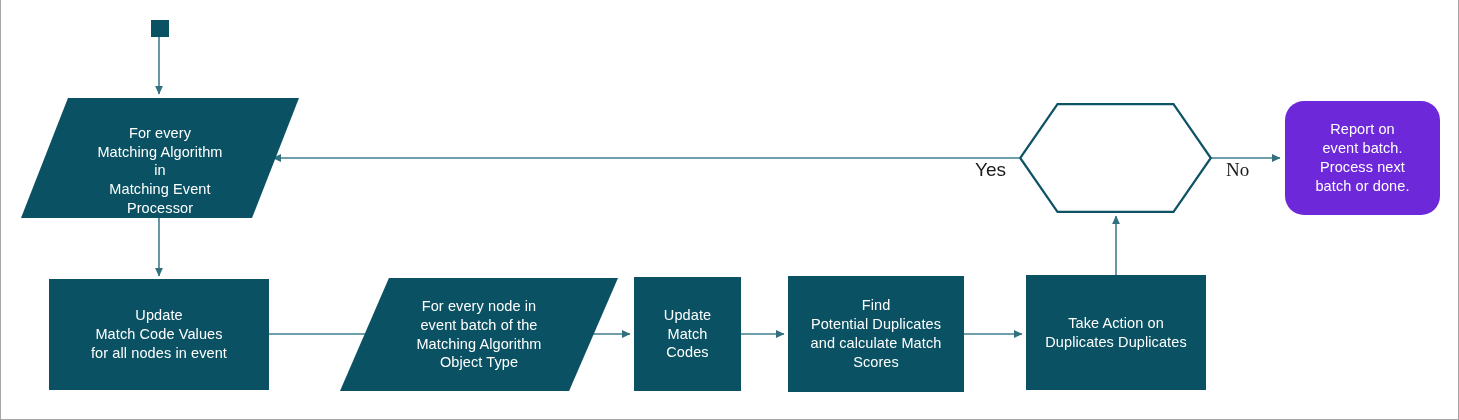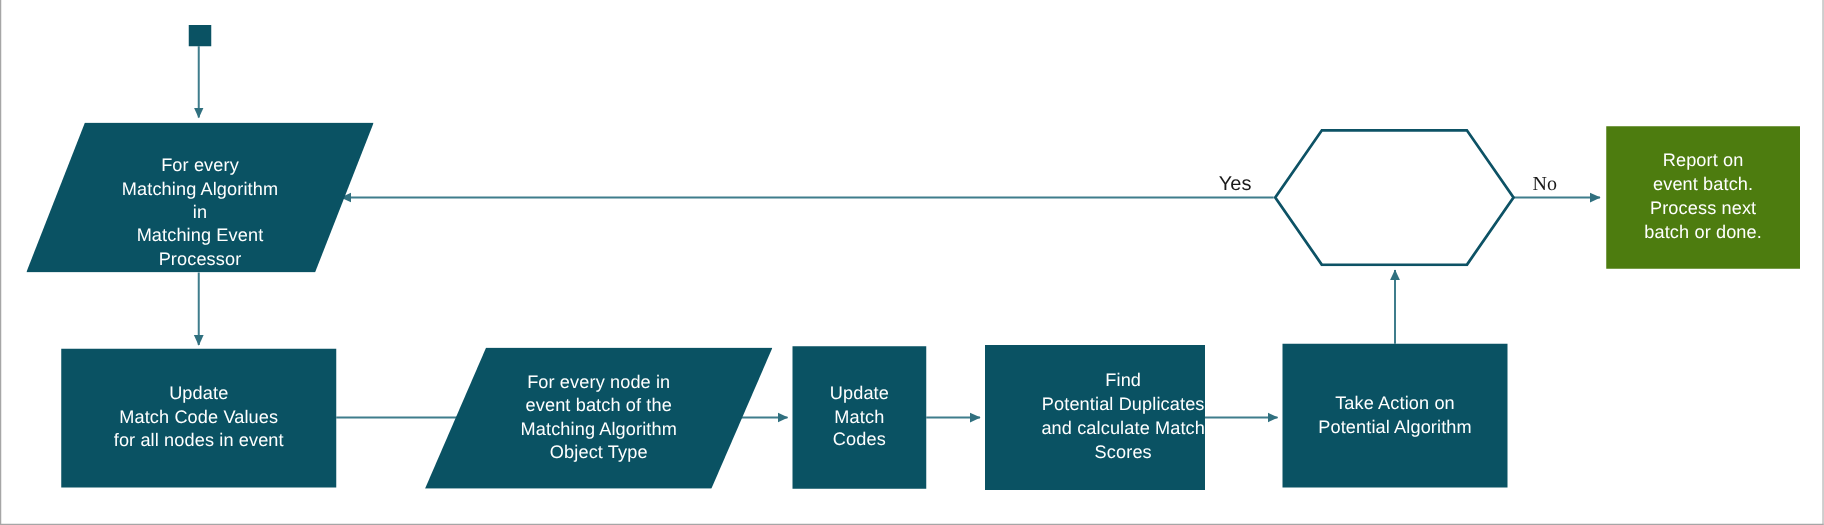--- a/index.html
+++ b/index.html
@@ -19,37 +19,38 @@
     position:relative;z-index:3;
     text-align:center;
     line-height:1.30;
     white-space:pre-line;
     letter-spacing:0.1px;
   }
   
   .proc{background:#0a5263;}
   .proc .label{color:#ffffff;font-size:14.5px;}
   
-  .term{background:#4d7c0f;}
+  .term{background:#6d28d9;border-radius:19px;}
   .term .label{color:#ffffff;font-size:14.5px;}
   
   .para{background:#0a5263;}
   .para .label{color:#ffffff;font-size:14.5px;}
   
   .hex{background:transparent;}
   .hex .hexbg{position:absolute;inset:0;z-index:1;}
   .hex .label{color:#1a1a1a;font-size:14.5px;}
   
   .start{background:#0a5263;}
   
   .conn{position:absolute;}
   .conn svg{display:block;overflow:visible;}
   .edge-label{
-    position:absolute;color:#1a1a1a;font-size:16px;
+    position:absolute;color:#1a1a1a;font-size:19px;
     white-space:nowrap;
+    margin-top:20px;
   }
 </style>
 </head>
 <body>
 
 <div id="canvas">
 
   <div class="conn" style="left:0;top:0;width:1459px;height:420px;">
     <svg width="1459" height="420" viewBox="0 0 1459 420">
       <defs>
@@ -109,30 +110,30 @@
 Matching Algorithm
 Object Type</span>
   </div>
 
   <div class="node proc" style="left:633px;top:277px;width:107px;height:114px;">
     <span class="label">Update
 Match
 Codes</span>
   </div>
 
-  <div class="node proc" style="left:787px;top:276px;width:176px;height:116px;justify-content:flex-end;">
+  <div class="node proc" style="left:787px;top:276px;width:176px;height:116px;">
     <span class="label">Find
 Potential Duplicates
 and calculate Match
 Scores</span>
   </div>
 
   <div class="node proc" style="left:1025px;top:275px;width:180px;height:115px;">
     <span class="label">Take Action on
-Potential Algorithm</span>
+Duplicates Duplicates</span>
   </div>
 
   <div class="node hex" style="left:1018px;top:103px;width:193px;height:110px;">
     <svg class="hexbg" width="193" height="110" viewBox="0 0 193 110">
       <polygon points="38.5,1.2 154.5,1.2 191.8,55 154.5,108.8 38.5,108.8 1.2,55" fill="#ffffff" stroke="#0d5265" stroke-width="2.2" stroke-linejoin="miter"></polygon>
     </svg>
   </div>
 
   <div class="node term" style="left:1284px;top:101px;width:155px;height:114px;">
     <span class="label">Report on

